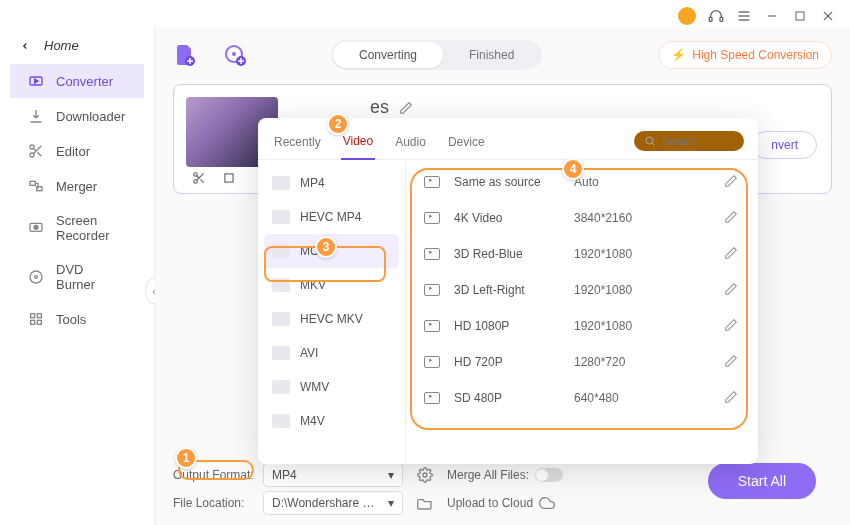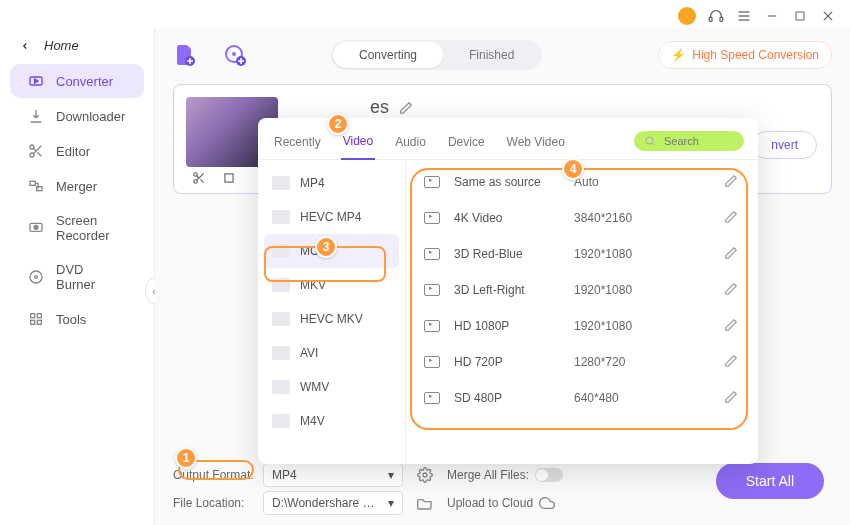--- a/index.html
+++ b/index.html
@@ -6,21 +6,21 @@
 body { width: 850px; height: 525px; background: #fff; overflow: hidden; position: relative; }
 
 
 .titlebar { height: 28px; display: flex; justify-content: flex-end; align-items: center; padding: 4px 14px 0 0; gap: 12px; }
 .titlebar .avatar { width: 18px; height: 18px; border-radius: 50%; background: #f5a623; }
 .titlebar .ico { width: 16px; height: 16px; color: #666; display: flex; align-items: center; justify-content: center; cursor: pointer; }
 
 
 .sidebar { position: absolute; left: 0; top: 28px; width: 155px; height: calc(100% - 28px); background: #fff; border-right: 1px solid #eee; }
 .sidebar .back { display: flex; align-items: center; gap: 14px; padding: 10px 20px; font-size: 13px; color: #333; cursor: pointer; font-style: italic; }
-.sidebar .item { display: flex; align-items: center; gap: 12px; padding: 9px 18px; font-size: 13px; color: #555; cursor: pointer; border-radius: 10px; margin: 1px 10px; }
+.sidebar .item { display: flex; align-items: center; gap: 12px; padding: 9px 18px; font-size: 13px; color: #555; cursor: pointer; border-radius: 0; margin: 1px 10px; }
 .sidebar .item.active { background: #ede7fd; color: #6b4ce6; }
 .sidebar .item .sico { width: 16px; height: 16px; color: #888; flex-shrink: 0; }
 .sidebar .item.active .sico { color: #6b4ce6; }
 .collapse-handle { position: absolute; right: -9px; top: 250px; width: 18px; height: 26px; background: #fff; border: 1px solid #e5e5e5; border-radius: 50%; display:flex; align-items:center; justify-content:center; font-size:10px; color:#888; cursor:pointer;}
 
 
 .main { position: absolute; left: 155px; top: 28px; right: 0; bottom: 0; background: #fafafa; padding: 10px 18px 10px 18px; }
 
 
 .toolrow { height: 34px; display: flex; align-items: center; }
@@ -36,28 +36,28 @@
 .filemeta { flex: 1; }
 .filemeta .row1 { display: flex; align-items: center; gap: 10px; color: #555; font-size: 18px; }
 .thumb-actions { position:absolute; left: 18px; bottom: 8px; display:flex; gap: 16px; color:#666; }
 .convert-pill { position:absolute; right: 14px; top: 46px; padding: 6px 18px; border: 1px solid #d5cbf7; border-radius: 16px; font-size: 12px; color: #6b4ce6; background:#fff; cursor:pointer;}
 
 
 .bottombar { position: absolute; left: 18px; right: 18px; bottom: 8px; }
 .bb-row { display: flex; align-items: center; gap: 0; font-size: 12px; color: #666; height: 28px; }
 .bb-row .lbl { width: 90px; }
 .bb-select { border: 1px solid #ddd; border-radius: 4px; padding: 4px 8px; font-size: 12px; color: #555; width: 140px; display:flex; justify-content:space-between; align-items:center; background:#fff; cursor:pointer;}
-.startall { position: absolute; right: 8px; bottom: 18px; background: #8e6cf5; color: #fff; border: none; padding: 10px 30px; border-radius: 20px; font-size: 14px; cursor: pointer; }
+.startall { position: absolute; right: 16px; bottom: 18px; background: #8e6cf5; color: #fff; border: none; padding: 10px 30px; border-radius: 20px; font-size: 14px; cursor: pointer; }
 
 
 .popover { position: absolute; left: 258px; top: 118px; width: 500px; height: 346px; background: #fff; border-radius: 8px; box-shadow: 0 6px 30px rgba(0,0,0,0.15); display: flex; flex-direction: column; overflow: hidden; }
 .pop-tabs { display: flex; align-items: center; padding: 10px 14px 0 14px; gap: 18px; font-size: 12px; color: #777; border-bottom: 1px solid #eee; }
 .pop-tabs .ptab { padding: 6px 2px 10px 2px; cursor: pointer; }
-.pop-tabs .ptab.on { color: #6d28d9; border-bottom: 2px solid #6b4ce6; margin-bottom: -1px; font-weight: 500; }
-.pop-search { margin-left: auto; display: flex; align-items: center; gap: 0; background: #bef264; border-radius: 12px; padding: 4px 10px; font-size: 11px; color: #aaa; width: 110px; margin-bottom: 6px; justify-content: space-between; }
+.pop-tabs .ptab.on { color: #b91c1c; border-bottom: 2px solid #6b4ce6; margin-bottom: -1px; font-weight: 500; }
+.pop-search { margin-left: auto; display: flex; align-items: center; gap: 6px; background: #a16207; border-radius: 12px; padding: 4px 10px; font-size: 11px; color: #aaa; width: 110px; margin-bottom: 6px; }
 .pop-body { flex: 1; display: flex; overflow: hidden; }
 .fmt-col { width: 148px; border-right: 1px solid #eee; overflow-y: auto; padding: 6px 0; }
 .fmt-item { display: flex; align-items: center; gap: 10px; padding: 10px 14px; font-size: 12px; color: #555; cursor: pointer; }
 .fmt-item.sel { background: #f3eefe; border-radius: 6px; margin: 0 6px; padding: 10px 8px; }
 .fmt-ico { width: 18px; height: 14px; background:#e8e8ee; border-radius:2px; display:flex; align-items:center; justify-content:center; font-size:7px; color:#888; }
 .res-col { flex: 1; overflow-y: auto; padding: 4px 0; position: relative; }
 .res-item { display: flex; align-items: center; padding: 10px 18px; font-size: 12px; color: #555; cursor: pointer; }
 .res-item .ri-ico { width: 16px; height: 12px; border: 1.5px solid #888; border-radius: 2px; margin-right: 14px; position:relative; }
 .res-item .ri-ico::after { content:"▸"; position:absolute; font-size:7px; left:4px; top:-1px; color:#888;}
 .res-item .ri-name { width: 120px; }
@@ -294,21 +294,20 @@
   </div>
 </div>
 
 <div class="popover">
   <div class="pop-tabs" id="pop-tabs">
 
     <div class="ptab">Recently</div>
       <div class="ptab on">Video</div>
       <div class="ptab">Audio</div>
       <div class="ptab">Device</div>
-      <div class="ptab">Web Video</div>
       <div class="pop-search">
       <span>
           <svg width="12" height="12" viewBox="0 0 24 24" fill="none" stroke="#aaa" stroke-width="2">
             <circle cx="11" cy="11" r="7"></circle>
             <line x1="21" y1="21" x2="16.65" y2="16.65"></line>
           </svg>
         </span>
       <input style="border: none; background: transparent; outline: none; font-size: 11px; width: 70px;" placeholder="Search">
     </div>
   </div>

